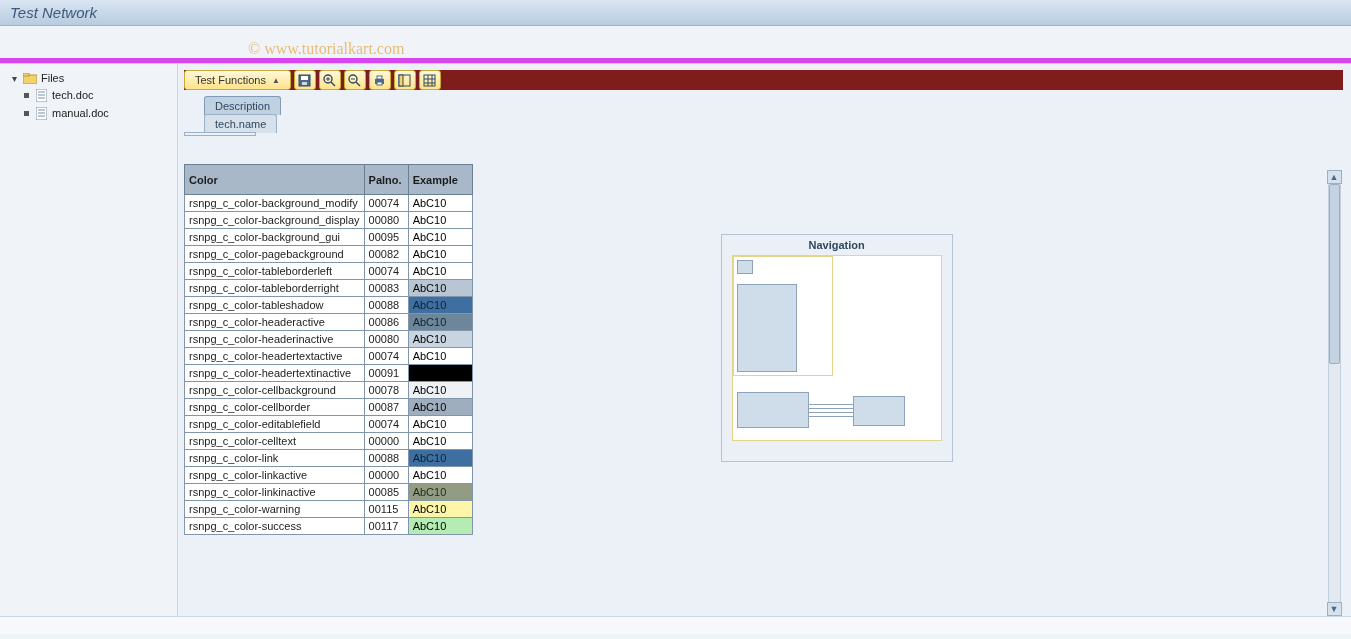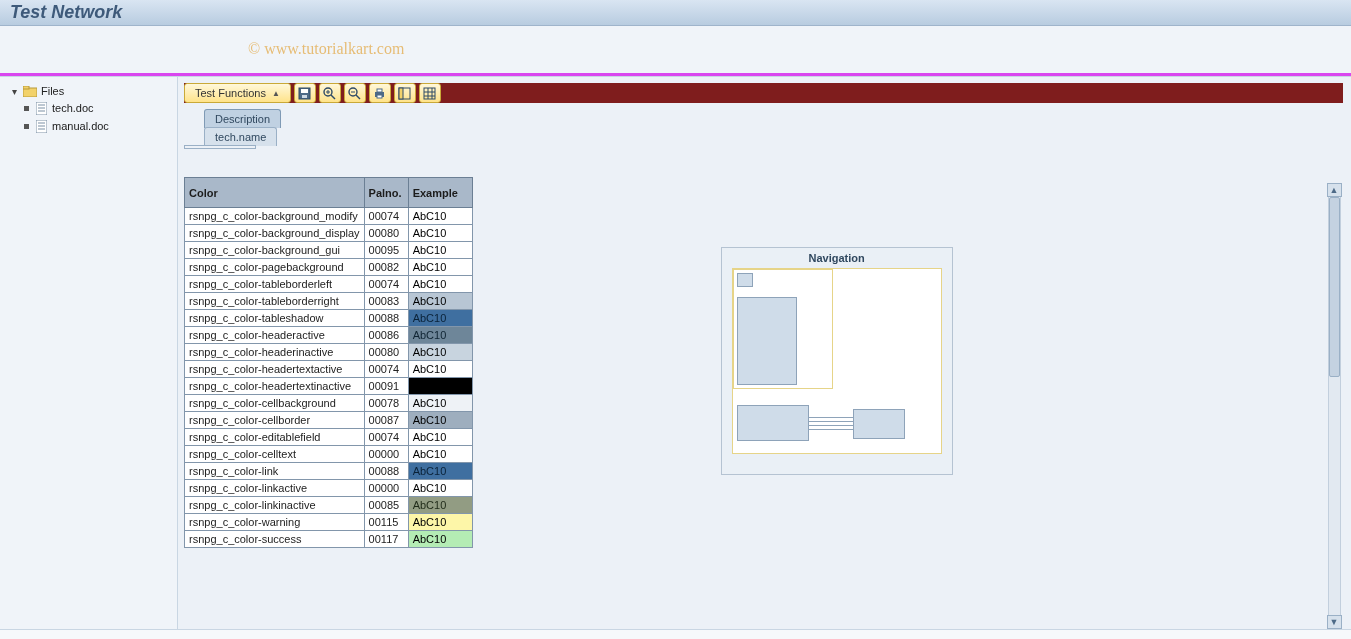--- a/index.html
+++ b/index.html
@@ -14,28 +14,28 @@
   }
   
   .titlebar {
     height: 26px;
     background: linear-gradient(to bottom, #d9e5f2 0%, #b8cce0 100%);
     border-bottom: 1px solid #9fb4cb;
     padding-left: 10px;
     display: flex; align-items: center;
   }
   .titlebar .title {
-    font-size: 18px; font-weight: bold; font-style: italic;
+    font-size: 15px; font-weight: normal; font-style: italic;
     color: #3e5a7a;
   }
   
   .menubar {
-    height: 50px;
+    height: 37px;
     background: #f0f4f9;
-    border-bottom: 3px solid #d946ef;
+    border-bottom: 5px solid #d946ef;
     position: relative;
   }
   .watermark {
     position: absolute;
     left: 248px; top: 14px;
     font-size: 16px; color: #e6ba6f; font-weight: normal;
     font-family: Georgia, serif;
     opacity: 0.95;
   }
   

